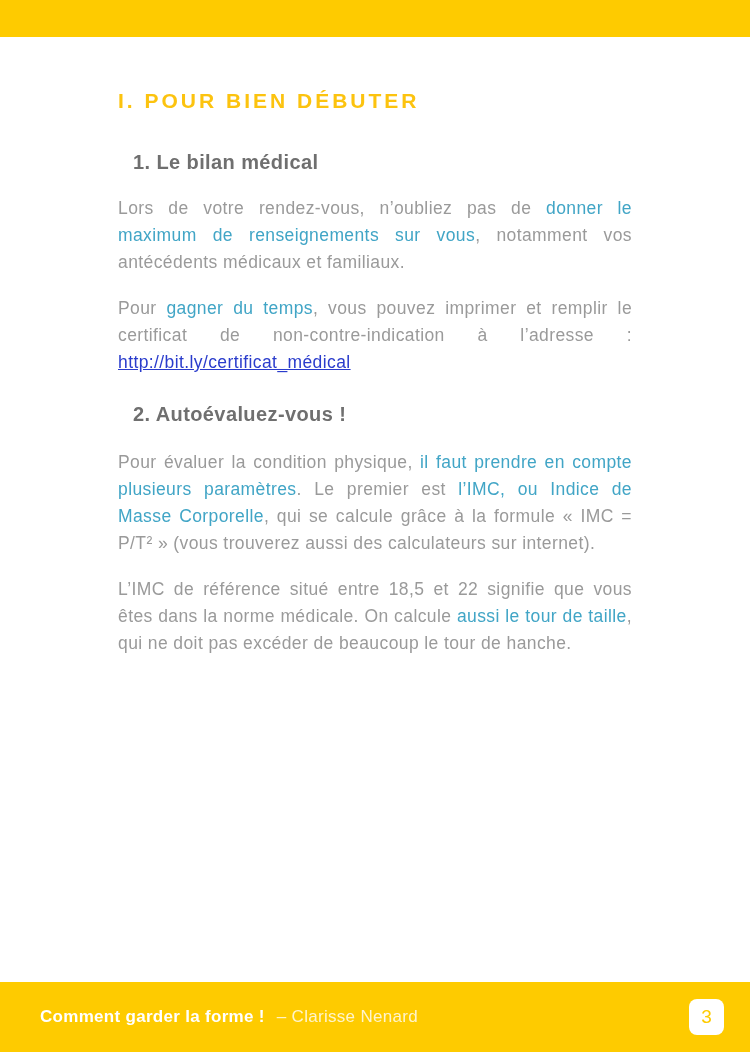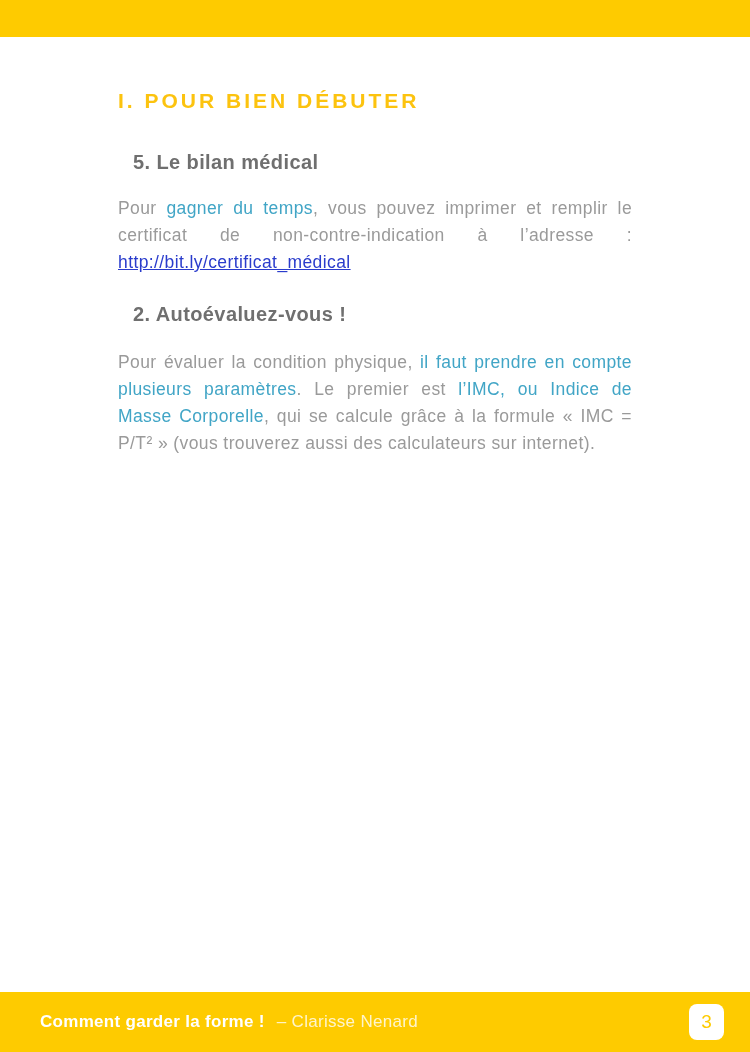--- a/index.html
+++ b/index.html
@@ -73,21 +73,21 @@
   .run-link {
     color: var(--link-blue, #2a3ccc);
     text-decoration: underline;
     cursor: pointer;
   }
 
   .footer-bar {
     position: absolute;
     left: 0; bottom: 0;
     width: 100%;
-    height: 60px;
+    height: 70px;
     background: var(--bar-yellow, #fecb00);
     display: flex;
     align-items: center;
     gap: 40px;
   }
 
   .footer-text {
     padding-left: 40px;
     font-size: 17px;
     color: var(--footer-text-white, #ffffff);
@@ -120,31 +120,33 @@
 <body>
 
 <div class="page">
 
   <div class="top-bar"></div>
 
   <main class="content">
 
     <h1 class="chapter-title">I. POUR BIEN DÉBUTER</h1>
 
-    <h2 class="section-title">5. Le bilan médical</h2>
+    <h2 class="section-title">1. Le bilan médical</h2>
 
 
+    <p class="para"><span class="run-body">Lors de votre rendez-vous, n’oubliez pas de </span><span class="run-accent">donner le maximum de renseignements sur vous</span><span class="run-body">, notamment vos antécédents médicaux et familiaux.</span></p>
 
 
     <p class="para"><span class="run-body">Pour </span><span class="run-accent">gagner du temps</span><span class="run-body">, vous pouvez imprimer et remplir le certificat de non-contre-indication à l’adresse : </span><a class="run-link">http://bit.ly/certificat_médical</a></p>
 
     <h2 class="section-title second">2. Autoévaluez-vous !</h2>
 
     <p class="para"><span class="run-body">Pour évaluer la condition physique, </span><span class="run-accent">il faut prendre en compte plusieurs paramètres</span><span class="run-body">. Le premier est </span><span class="run-accent">l’IMC, ou Indice de Masse Corporelle</span><span class="run-body">, qui se calcule grâce à la formule « IMC = P/T² » (vous trouverez aussi des calculateurs sur internet).</span></p>
 
+    <p class="para"><span class="run-body">L’IMC de référence situé entre 18,5 et 22 signifie que vous êtes dans la norme médicale. On calcule </span><span class="run-accent">aussi le tour de taille</span><span class="run-body">, qui ne doit pas excéder de beaucoup le tour de hanche.</span></p>
 
 
   </main>
 
   <footer class="footer-bar">
     <div class="footer-text">
       <span class="footer-title">Comment garder la forme !</span>
       <span class="footer-author">– Clarisse Nenard</span>
     </div>
     <div class="page-badge">

